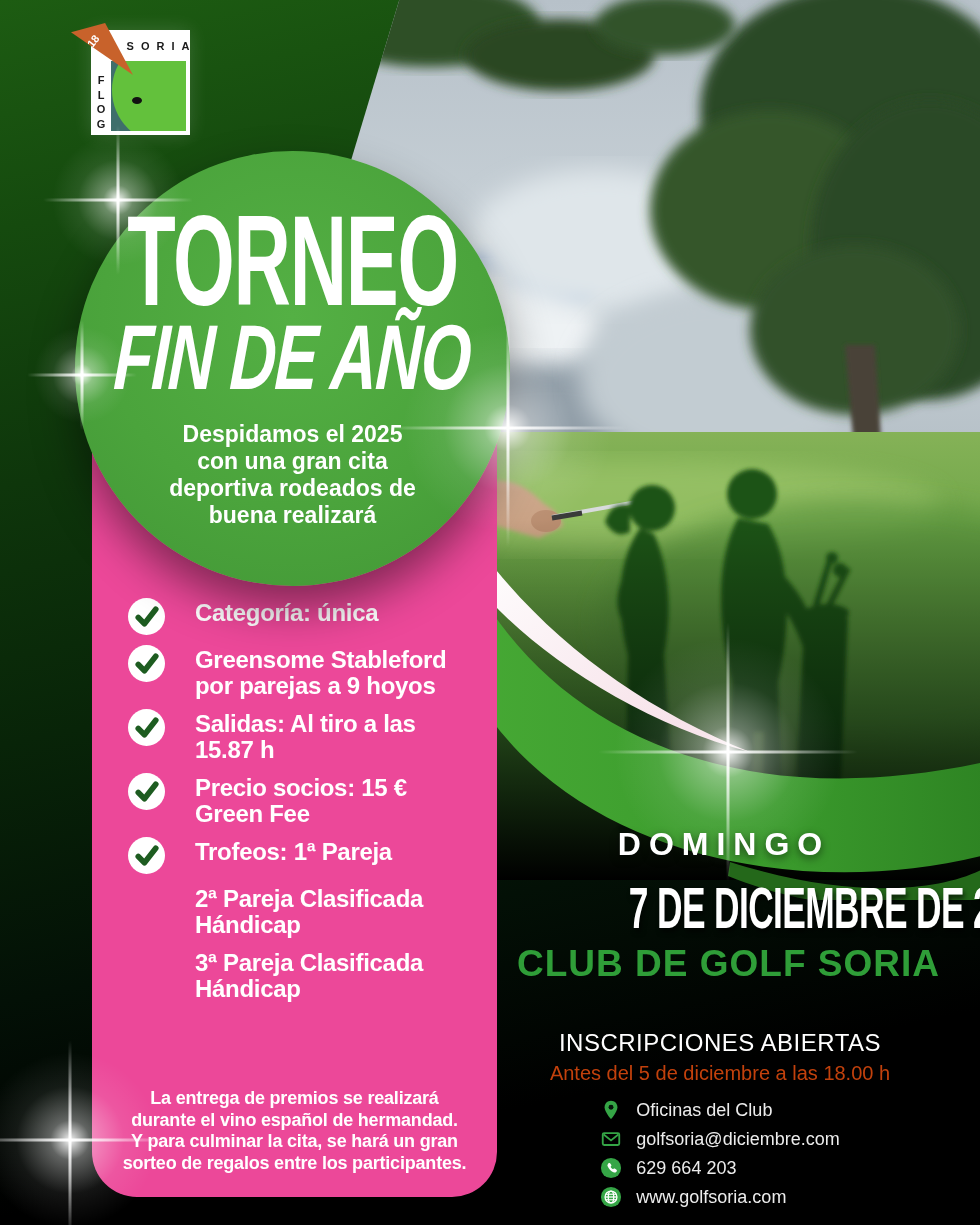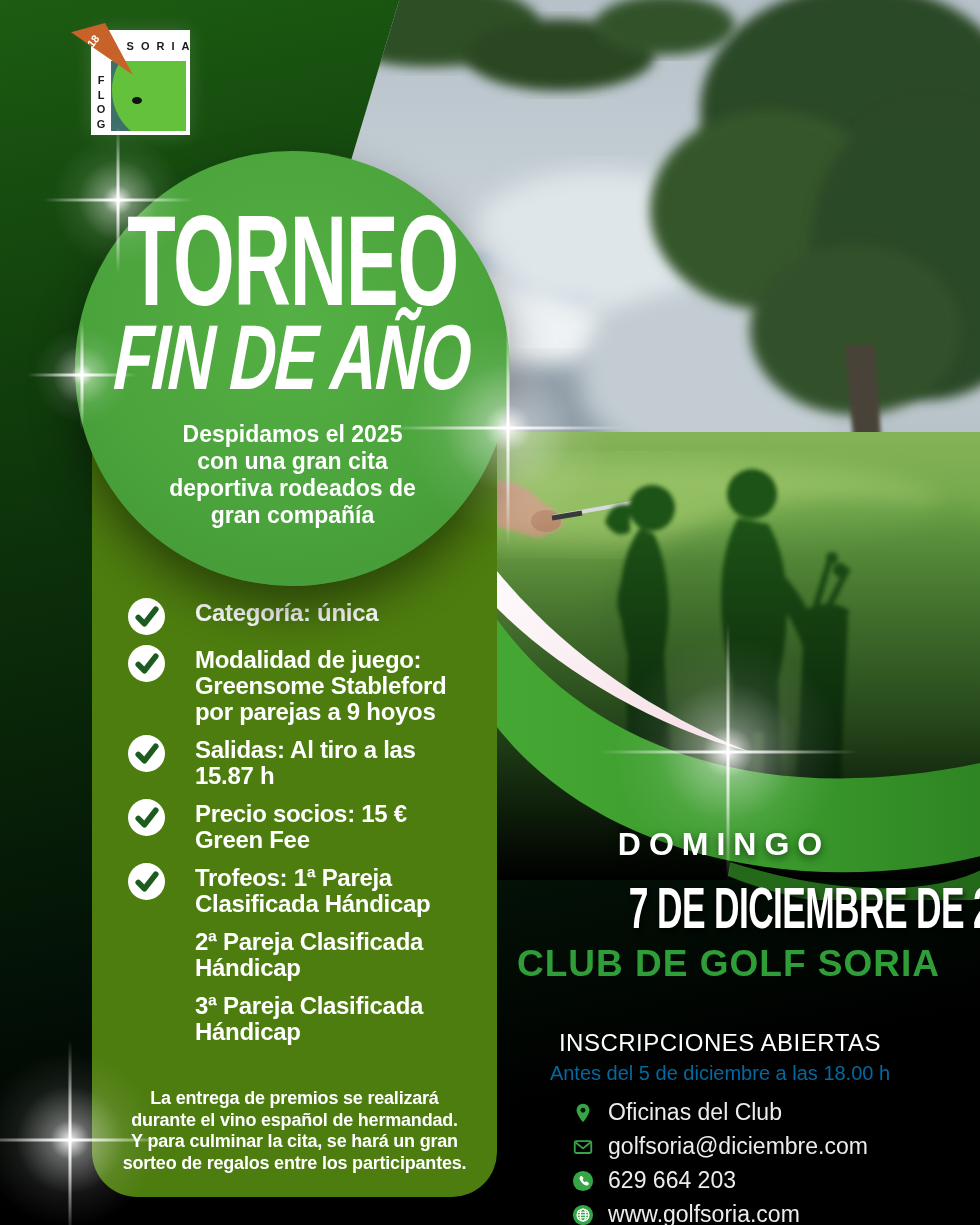--- a/index.html
+++ b/index.html
@@ -43,43 +43,43 @@
           box-shadow:0 22px 45px rgba(0,0,0,.45);}
   .circle-inner{position:absolute;inset:0;display:flex;flex-direction:column;align-items:center;
                 justify-content:flex-start;padding-top:58px;box-sizing:border-box;}
   .t-title{color:#fff;font-weight:bold;font-size:128px;line-height:104px;white-space:nowrap;
            display:inline-block;transform:scaleX(.62);letter-spacing:-2px;}
   .t-sub{color:#fff;font-weight:bold;font-style:italic;font-size:92px;line-height:88px;white-space:nowrap;
          display:inline-block;transform:scaleX(.70) skewX(-4deg);letter-spacing:-2px;}
   .t-tagline{margin-top:20px;text-align:center;color:#fff;font-weight:bold;font-size:23px;line-height:27px;}
 
   
-  .panel{position:absolute;left:92px;top:400px;width:405px;height:797px;background:#4d7c0f;border-radius:45px;z-index:2;}
+  .panel{position:absolute;left:92px;top:400px;width:405px;height:797px;background:#ec4899;border-radius:45px;z-index:2;}
   .panel::before{content:"";position:absolute;left:0;right:0;top:0;height:260px;border-radius:45px 45px 0 0;
                  background:radial-gradient(ellipse 70% 100% at 50% 0%,rgba(10,40,8,.38),rgba(10,40,8,0) 70%);}
   .checklist{position:absolute;left:36px;top:200px;width:340px;}
   .chk-row{display:flex;align-items:flex-start;margin-bottom:12px;}
   .chk-icon{width:37px;height:37px;flex:0 0 37px;margin-right:30px;margin-top:-2px;}
   .chk-lines{color:#fff;font-weight:bold;font-size:24px;line-height:26px;letter-spacing:-.3px;}
   .panel-footer{position:absolute;left:8px;right:8px;top:688px;text-align:center;color:#fff;
                 font-weight:bold;font-size:18px;line-height:21.5px;letter-spacing:-.2px;}
 
   
   .event{position:absolute;left:500px;top:826px;width:440px;z-index:3;text-align:center;color:#fff;}
   .ev-day{font-size:32px;font-weight:bold;letter-spacing:8px;text-indent:8px;
           text-shadow:0 3px 8px rgba(0,0,0,.6);}
   .ev-date{margin-top:12px;font-size:57px;font-weight:bold;white-space:nowrap;display:inline-block;
            transform:scaleX(.62);letter-spacing:-1px;text-shadow:3px 4px 7px rgba(0,0,0,.65);}
   .ev-club{margin-top:2px;font-size:37px;font-weight:bold;letter-spacing:1px;color:#2f9e38;text-align:right;}
   .ev-insc{margin-top:44px;font-size:24px;font-weight:normal;letter-spacing:.5px;}
-  .ev-deadline{margin-top:5px;font-size:20px;color:#0369a1;}
+  .ev-deadline{margin-top:5px;font-size:20px;color:#c2410c;}
   .contacts{display:inline-block;text-align:left;margin-top:14px;}
   .contact-row{display:flex;align-items:center;margin-bottom:7px;}
   .contact-row svg{width:22px;height:22px;flex:0 0 22px;margin-right:14px;}
-  .contact-text{color:#ececec;font-size:23px;}
+  .contact-text{color:#ececec;font-size:18px;}
 
   
   .sparkle{position:absolute;z-index:4;pointer-events:none;}
   .sparkle i{position:absolute;inset:0;display:block;
      background:radial-gradient(circle,rgba(255,255,255,.95) 0%,rgba(255,255,255,.38) 14%,rgba(255,255,255,.08) 38%,transparent 62%);}
   .sparkle u{position:absolute;left:0;right:0;top:50%;height:3px;transform:translateY(-50%);
      background:linear-gradient(90deg,transparent,rgba(255,255,255,.85) 42%,#fff 50%,rgba(255,255,255,.85) 58%,transparent);
      filter:blur(.4px);}
   .sparkle s{position:absolute;top:0;bottom:0;left:50%;width:3px;transform:translateX(-50%);
      background:linear-gradient(180deg,transparent,rgba(255,255,255,.85) 42%,#fff 50%,rgba(255,255,255,.85) 58%,transparent);
@@ -224,21 +224,21 @@
   </div>
 
   <div class="circle">
     <div class="circle-inner">
       <span class="t-title">TORNEO</span>
       <span class="t-sub">FIN DE AÑO</span>
       <div class="t-tagline" id="tagline">
           <div>Despidamos el 2025</div>
           <div>con una gran cita</div>
           <div>deportiva rodeados de</div>
-          <div>gran compañía</div>
+          <div>buena realizará</div>
         </div>
     </div>
   </div>
 
   <div class="panel">
     <div class="checklist" id="checklist">
         <div class="chk-row">
           <span class="chk-icon"><svg viewBox="0 0 36 36">
               <circle cx="18" cy="18" r="18" fill="#ffffff"></circle>
               <path d="M10 19 l6 6 l11 -14" stroke="#1d5c20" stroke-width="5.5" fill="none" stroke-linecap="round" stroke-linejoin="round"></path>
@@ -246,21 +246,20 @@
           <div class="chk-lines">
             <div>Categoría: única</div>
           </div>
         </div>
         <div class="chk-row">
           <span class="chk-icon"><svg viewBox="0 0 36 36">
               <circle cx="18" cy="18" r="18" fill="#ffffff"></circle>
               <path d="M10 19 l6 6 l11 -14" stroke="#1d5c20" stroke-width="5.5" fill="none" stroke-linecap="round" stroke-linejoin="round"></path>
             </svg></span>
           <div class="chk-lines">
-            <div>Modalidad de juego:</div>
             <div>Greensome Stableford</div>
             <div>por parejas a 9 hoyos</div>
           </div>
         </div>
         <div class="chk-row">
           <span class="chk-icon"><svg viewBox="0 0 36 36">
               <circle cx="18" cy="18" r="18" fill="#ffffff"></circle>
               <path d="M10 19 l6 6 l11 -14" stroke="#1d5c20" stroke-width="5.5" fill="none" stroke-linecap="round" stroke-linejoin="round"></path>
             </svg></span>
           <div class="chk-lines">
@@ -278,21 +277,20 @@
             <div>Green Fee</div>
           </div>
         </div>
         <div class="chk-row">
           <span class="chk-icon"><svg viewBox="0 0 36 36">
               <circle cx="18" cy="18" r="18" fill="#ffffff"></circle>
               <path d="M10 19 l6 6 l11 -14" stroke="#1d5c20" stroke-width="5.5" fill="none" stroke-linecap="round" stroke-linejoin="round"></path>
             </svg></span>
           <div class="chk-lines">
             <div>Trofeos: 1ª Pareja</div>
-            <div>Clasificada Hándicap</div>
           </div>
         </div>
         <div class="chk-row">
           <span class="chk-icon"></span>
           <div class="chk-lines">
             <div>2ª Pareja Clasificada</div>
             <div>Hándicap</div>
           </div>
         </div>
         <div class="chk-row">

